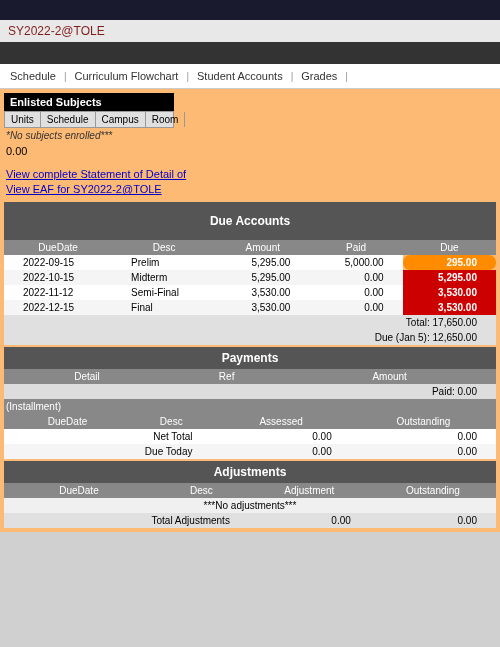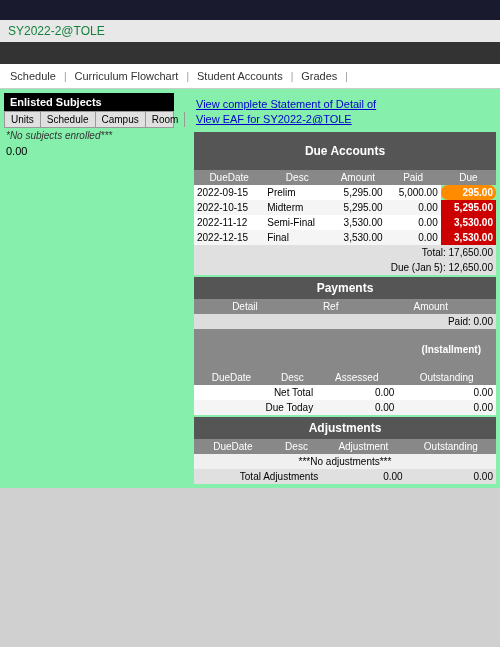--- a/index.html
+++ b/index.html
@@ -12,21 +12,21 @@
     }
     .top-bar {
       background: #1a1a2e;
       height: 20px;
       width: 100%;
     }
     .user-bar {
       background: #e8e8e8;
       padding: 4px 8px;
       font-size: 12px;
-      color: #15803d;
+      color: #7f1d1d;
     }
     .input-bar {
       background: #333;
       height: 22px;
       padding: 2px 8px;
     }
     .nav-bar {
       background: #fff;
       border-bottom: 1px solid #ccc;
       display: flex;
@@ -41,22 +41,23 @@
       cursor: pointer;
       text-decoration: none;
     }
     .nav-divider {
       color: #999;
       font-size: 10px;
     }
     .main-content {
       display: flex;
       padding: 4px;
-      gap: 20px;
-      background: #86efac;
+      gap: 4px;
+      background: #fdba74;
+      flex-direction: column;
     }
     .left-panel {
       width: 170px;
       flex-shrink: 0;
     }
     .right-panel {
       flex: 1;
       min-width: 0;
     }
     .section-header {
@@ -114,21 +115,21 @@
       font-size: 10px;
     }
     th {
       background: #888;
       color: #fff;
       text-align: center;
       padding: 2px 3px;
       font-weight: normal;
     }
     td {
-      padding: 2px 3px;
+      padding: 2px 19px;
       background: #fff;
       text-align: right;
     }
     td.left-align {
       text-align: left;
     }
     .row-odd { background: #f5f5f5; }
     .row-even { background: #fff; }
     .due-orange {
       background: #ff8c00 !important;
@@ -151,24 +152,23 @@
       color: #fff;
       text-align: center;
       font-weight: bold;
       font-size: 12px;
       padding: 4px;
       margin-top: 2px;
     }
     .sub-title {
       background: #888;
       color: #fff;
-      text-align: right;
-      padding: 15px;
-      font-size: 10px;
-      font-weight: bold;
+      text-align: left;
+      padding: 2px;
+      font-size: 10px;
     }
     .paid-row td {
       background: #ddd;
       text-align: right;
     }
     .no-adj {
       text-align: center;
       background: #f0f0f0;
     }
   </style>

